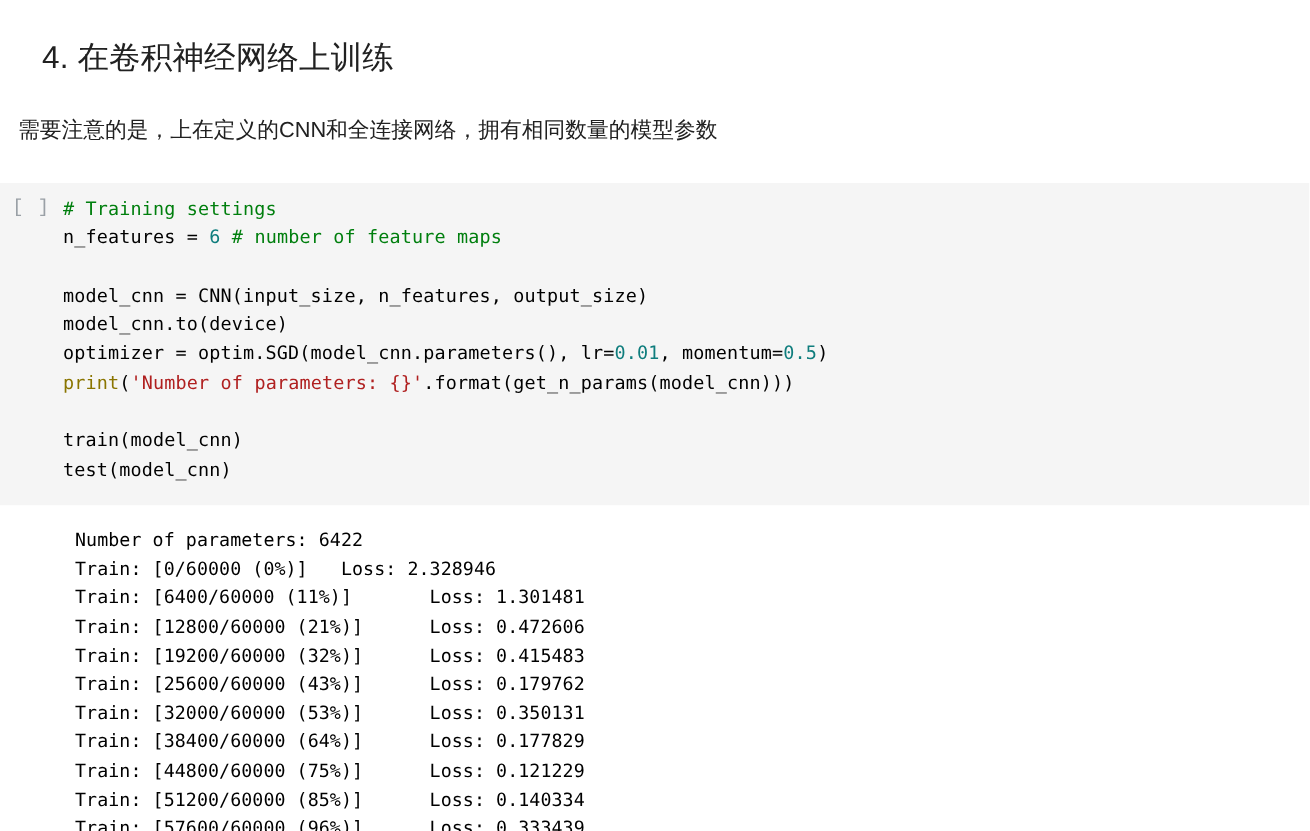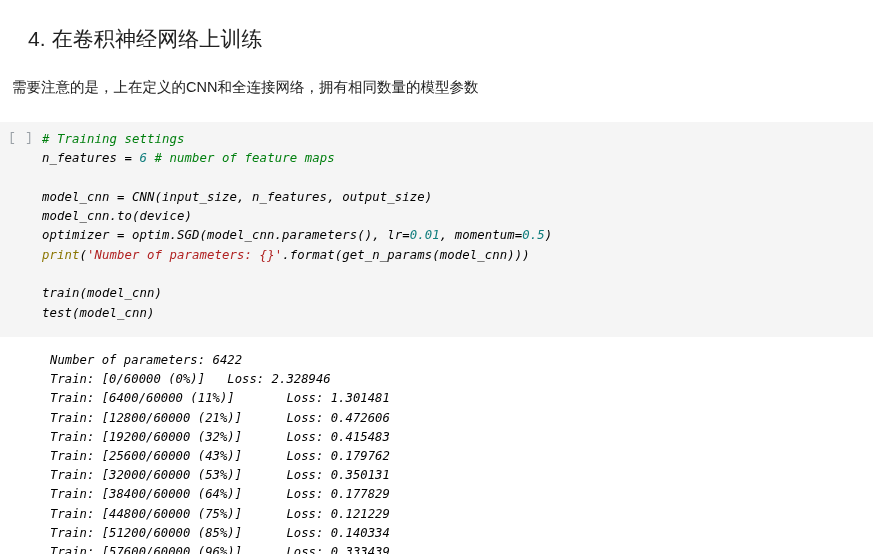--- a/index.html
+++ b/index.html
@@ -62,21 +62,20 @@
     font-size: 12.3px;
     line-height: 19.3px;
     color: #000000;
     white-space: pre;
     letter-spacing: .1px;
     font-feature-settings: normal;
   }
   pre.code,
   pre.out {
     font-family: "DejaVu Sans Mono", "Liberation Mono", monospace;
-    font-style: italic;
   }
   .tok-comment { color: #007f0e; }
   .tok-number  { color: #0f7d7d; }
   .tok-builtin { color: #8a7500; }
   .tok-string  { color: #b02020; }
   .tok-plain   { color: #000000; }
 
   
   .output-area {
     background: #ffffff;

